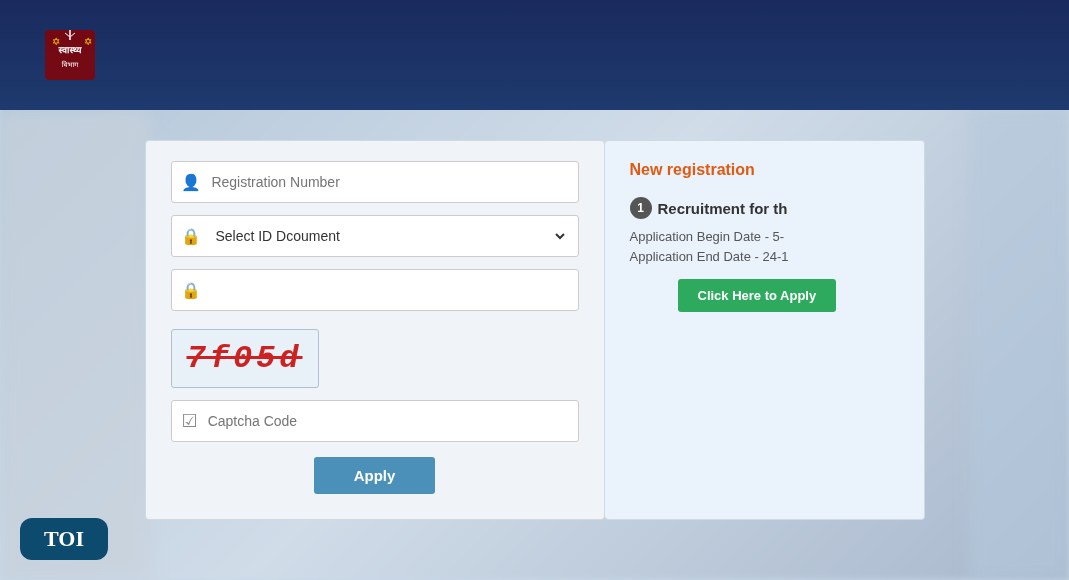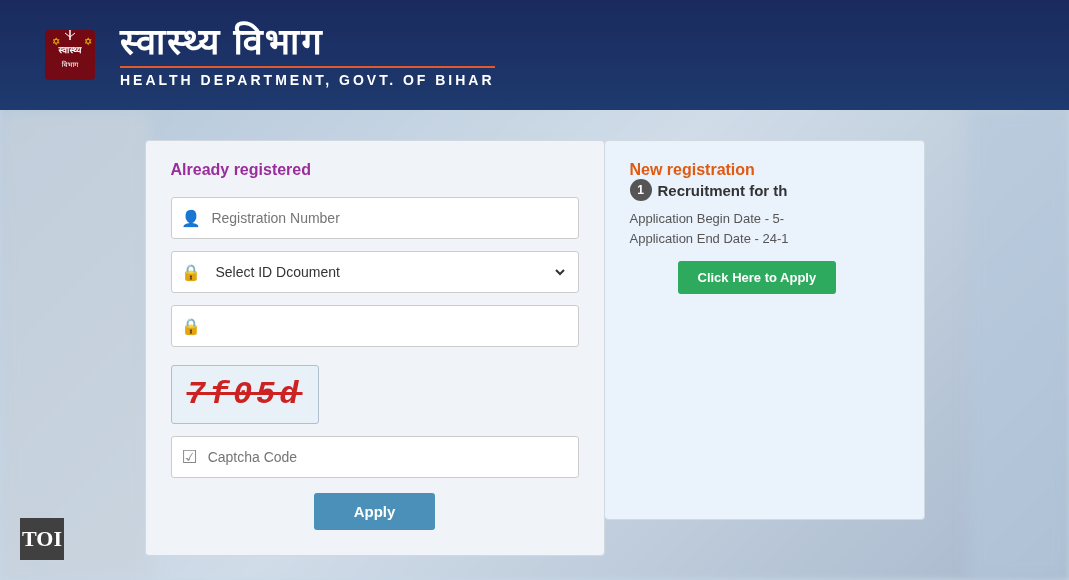--- a/index.html
+++ b/index.html
@@ -178,20 +178,21 @@
       width: 320px;
       min-height: 380px;
       margin-left: 0;
       border-left: none;
     }
 
     .panel-title-new {
       color: #e05a10;
       font-size: 16px;
       font-weight: bold;
+      margin-bottom: 18px;
     }
 
     .recruitment-item {
       margin-bottom: 15px;
     }
 
     .recruitment-title {
       font-size: 15px;
       font-weight: bold;
       color: #333;
@@ -233,26 +234,27 @@
       margin-top: 10px;
       margin-left: 48px;
     }
 
     
     .toi-badge {
       position: absolute;
       bottom: 20px;
       left: 20px;
       z-index: 10;
-      background: #404040;
+      background: #0c4a6e;
       color: #fff;
       font-size: 22px;
       font-weight: bold;
-      padding: 8px 2px;
+      padding: 8px 24px;
       font-family: 'Times New Roman', serif;
+      border-radius: 12px;
     }
 
     
     .blur-left {
       position: absolute;
       left: 0;
       top: 110px;
       width: 150px;
       height: 470px;
       background: rgba(200, 210, 220, 0.7);
@@ -287,31 +289,25 @@
       <text x="30" y="42" text-anchor="middle" fill="#fff" font-size="7">विभाग</text>
 
       <text x="12" y="20" fill="#FFD700" font-size="10">✡</text>
       <text x="44" y="20" fill="#FFD700" font-size="10">✡</text>
 
       <line x1="30" y1="5" x2="30" y2="15" stroke="#fff" stroke-width="1.5"></line>
       <line x1="25" y1="8" x2="30" y2="12" stroke="#fff" stroke-width="1"></line>
       <line x1="35" y1="8" x2="30" y2="12" stroke="#fff" stroke-width="1"></line>
     </svg>
   </div>
-  <div class="header-text">
-    <div class="header-hindi">स्वास्थ्य विभाग</div>
-    <div class="header-divider"></div>
-    <div class="header-english">HEALTH DEPARTMENT, GOVT. OF BIHAR</div>
-  </div>
 </div>
 
 <div class="main-content">
 
   <div class="left-panel">
-    <div class="panel-title-registered">Already registered</div>
 
     
     <div class="form-field">
       <span class="field-icon">👤</span>
       <input type="text" placeholder="Registration Number" style="">
     </div>
 
     
     <div class="form-field">
       <span class="field-icon">🔒</span>

